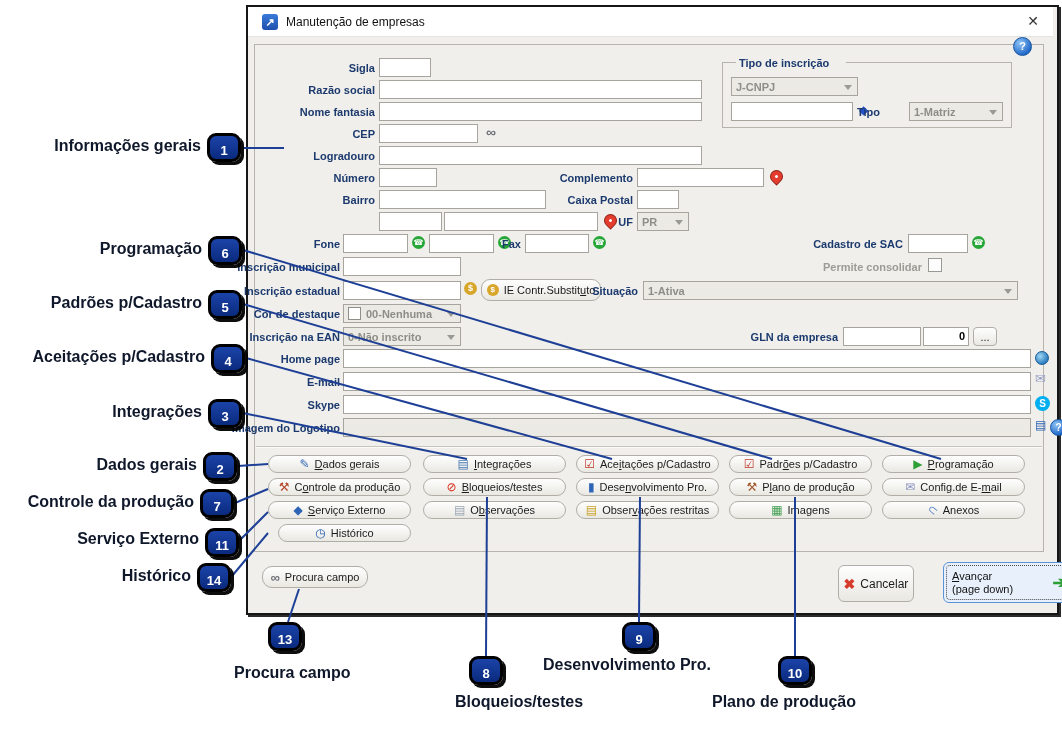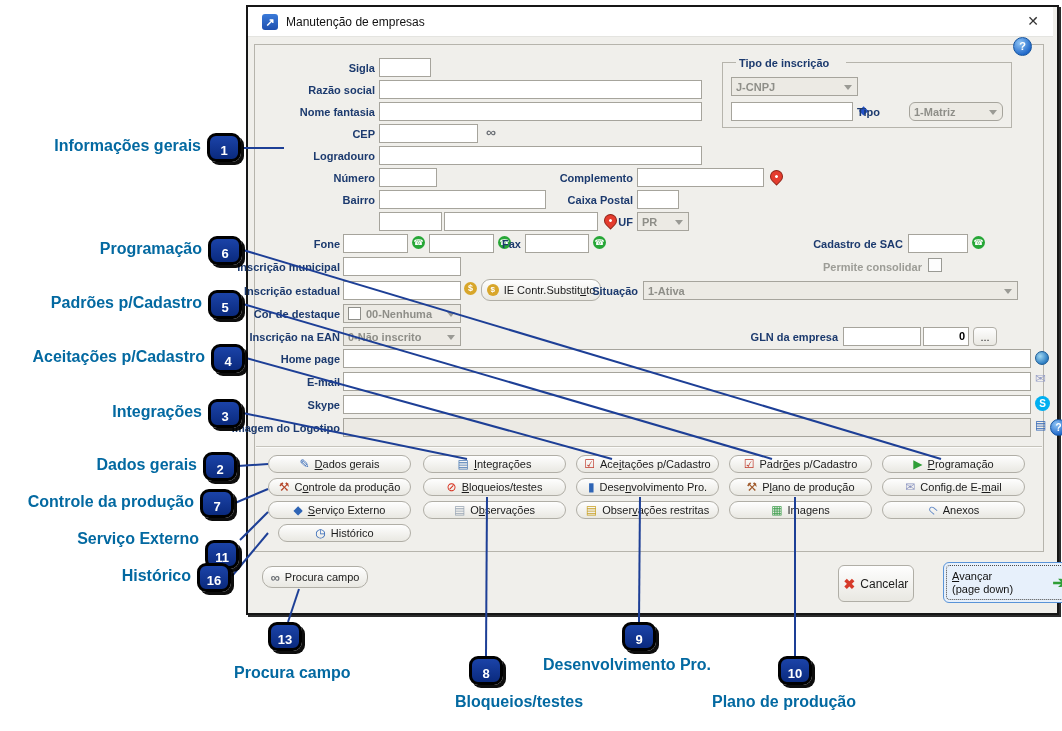--- a/index.html
+++ b/index.html
@@ -41,21 +41,21 @@
         border:1px solid #b0aea6;border-radius:9px;display:flex;align-items:center;justify-content:center;
         font-size:11px;color:#1b1b1b;gap:5px;box-sizing:border-box;cursor:pointer;white-space:nowrap;}
   .gico{font-size:12px;line-height:12px;display:inline-block;}
   .cicon{border-radius:50%;text-align:center;color:#fff;display:inline-block;position:absolute;z-index:3;}
   .pin{position:absolute;width:11px;height:11px;background:#e43c2e;border-radius:50% 50% 50% 0;
        transform:rotate(-45deg);z-index:3;border:1px solid #8f2317;}
   .pin::after{content:"";position:absolute;left:3.5px;top:3.5px;width:3px;height:3px;border-radius:50%;background:#fff;}
   .badge{position:absolute;width:34px;height:29px;border-radius:9px;background:linear-gradient(#1b43a8,#0a2a7e);
          border:3px solid #000;box-shadow:3px 3px 0 rgba(0,0,0,.95);z-index:6;
          color:#fff;font:bold 13px/29px "Liberation Sans",sans-serif;text-align:center;box-sizing:border-box;}
-  .annlab{position:absolute;font:bold 16px "Liberation Sans",sans-serif;color:#0369a1;white-space:nowrap;z-index:6;}
+  .annlab{position:absolute;font:bold 16px "Liberation Sans",sans-serif;color:#0f172a;white-space:nowrap;z-index:6;}
   .lines{position:absolute;left:0;top:0;z-index:5;pointer-events:none;}
   .cancel-x{color:#d63a2a;font-size:14px;font-weight:bold;}
   .adv-btn{position:absolute;left:943px;top:562px;width:132px;height:41px;z-index:3;
            background:#e7f0fb;border:1px solid #5a94d8;border-radius:6px;box-sizing:border-box;cursor:pointer;}
   .adv-inner{position:absolute;left:2px;top:2px;right:2px;bottom:2px;border:1px dotted #4a4a4a;border-radius:4px;
            display:flex;align-items:center;padding:0 5px;gap:4px;}
   .adv-txt{font-size:11px;color:#111;line-height:13px;}
   .adv-arrow{font-size:16px;font-weight:bold;color:#2e9e36;margin-left:auto;}
   u{text-decoration:underline;}
 </style>
@@ -171,21 +171,21 @@
   <div class="helpico" style="left:1050px;top:419px;width:15px;height:15px;font-size:10px;line-height:15px;">?</div>
 
   <div class="fe" style="left:722px;top:62px;width:290px;height:66px;border:1px solid #b6b4ac;"></div>
   <div class="fe lbl" style="left:736px;top:54px;width:110px;text-align:left;background:#f0efeb;padding:0 3px;">Tipo de inscrição</div>
   <div class="sel fe" style="left:731px;top:77px;width:127px;">
       <span>J-CNPJ</span>
     </div>
   <div class="fe inp" style="left:731px;top:102px;width:122px;"></div>
   <div class="fe" style="left:859px;top:103px;font-size:12px;color:#2553c9;">◆</div>
   <div class="fe lbl" style="left:700px;top:103px;width:180px;">Tipo</div>
-  <div class="sel fe" style="left:909px;top:102px;width:94px;border-radius:6px;">
+  <div class="sel fe" style="left:909px;top:102px;width:94px;">
       <span>1-Matriz</span>
     </div>
 
   <div id="grid">
       <div class="gbtn" style="left: 268px; top: 455px; width: 143px; height: 18px;">
         <span class="gico" style="color: rgb(46, 100, 181);">✎</span>
         <span><u>D</u>ados gerais</span>
       </div>
       <div class="gbtn" style="left: 423px; top: 455px; width: 143px; height: 18px;">
         <span class="gico" style="color: rgb(74, 122, 181);">▤</span>
@@ -291,23 +291,23 @@
       <div class="badge" style="left: 208px; top: 290px;">5</div>
       <div class="annlab" style="right: 860px; top: 294px;">Padrões p/Cadastro</div>
       <div class="badge" style="left: 211px; top: 344px;">4</div>
       <div class="annlab" style="right: 857px; top: 348px;">Aceitações p/Cadastro</div>
       <div class="badge" style="left: 208px; top: 399px;">3</div>
       <div class="annlab" style="right: 860px; top: 403px;">Integrações</div>
       <div class="badge" style="left: 203px; top: 452px;">2</div>
       <div class="annlab" style="right: 865px; top: 456px;">Dados gerais</div>
       <div class="badge" style="left: 200px; top: 489px;">7</div>
       <div class="annlab" style="right: 868px; top: 493px;">Controle da produção</div>
-      <div class="badge" style="left: 205px; top: 540px;">11</div>
+      <div class="badge" style="left: 205px; top: 528px;">11</div>
       <div class="annlab" style="right: 863px; top: 530px;">Serviço Externo</div>
-      <div class="badge" style="left: 197px; top: 563px;">16</div>
+      <div class="badge" style="left: 197px; top: 563px;">14</div>
       <div class="annlab" style="right: 871px; top: 567px;">Histórico</div>
       <div class="badge" style="left: 268px; top: 622px;">13</div>
       <div class="annlab" style="left: 234px; top: 664px;">Procura campo</div>
       <div class="badge" style="left: 469px; top: 656px;">8</div>
       <div class="annlab" style="left: 455px; top: 693px;">Bloqueios/testes</div>
       <div class="badge" style="left: 622px; top: 622px;">9</div>
       <div class="annlab" style="left: 543px; top: 656px;">Desenvolvimento Pro.</div>
       <div class="badge" style="left: 778px; top: 656px;">10</div>
       <div class="annlab" style="left: 712px; top: 693px;">Plano de produção</div>
     </div>

